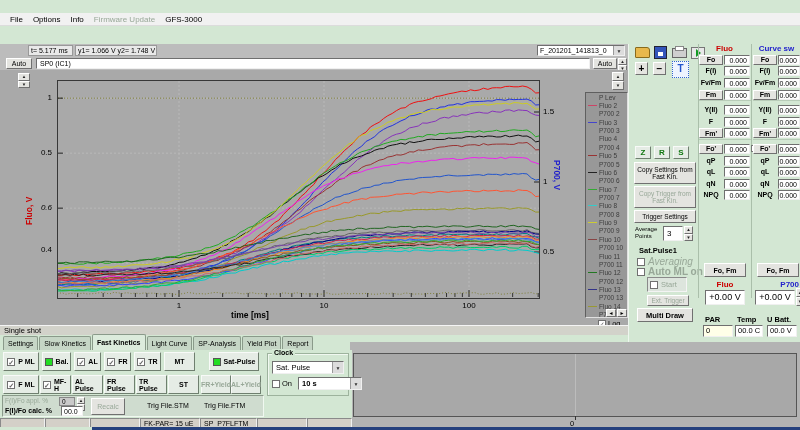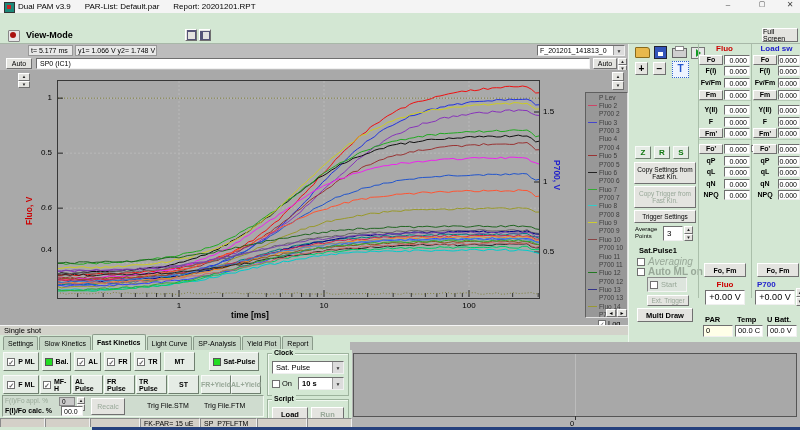--- a/index.html
+++ b/index.html
@@ -47,46 +47,29 @@
        display:flex;align-items:center;padding:0 4px;margin-right:1px;border-radius:2px 2px 0 0;}
   .tab.active{background:#dcebdc;height:15px;margin-top:-2px;font-weight:bold;}
   .cell{border:1px solid;border-color:#8a8a8a #f0f0f0 #f0f0f0 #8a8a8a;height:10px;font-size:7px;
         display:flex;align-items:center;padding-left:3px;box-sizing:border-box;white-space:nowrap;overflow:hidden;}
 </style>
 </head>
 <body>
 
 <div id="root">
 
-  <div class="abs titlebar">
-    <span class="abs" style="left:4px;top:2px;width:9px;height:9px;background:#1c8a7a;border:1px solid #333;">
-        <span style="display:block;width:4px;height:4px;background:#cc2222;margin:2px;"></span>
-      </span>
-    <span style="margin-left:18px;">Dual PAM v3.9</span>
-    <span style="margin-left:14px;">PAR-List: Default.par</span>
-    <span style="margin-left:14px;">Report: 20201201.RPT</span>
-    <span class="abs" style="left:716px;top:0;width:24px;text-align:center;color:#444;">–</span>
-    <span class="abs" style="left:752px;top:0;width:20px;text-align:center;color:#444;font-size:7px;">▢</span>
-    <span class="abs" style="left:782px;top:0;width:16px;text-align:center;color:#444;">✕</span>
-  </div>
-
-
-  <div class="abs toolbar">
-    <span class="abs" style="left:8px;top:4px;width:10px;height:10px;background:#e8e8e8;border:1px solid #888;border-radius:1px;">
-        <span style="display:block;width:6px;height:6px;border-radius:50%;background:#aa1111;margin:1px;"></span>
-      </span>
-    <span class="abs" style="left:26px;top:4px;font-weight:bold;font-size:9px;">View-Mode</span>
-    <span class="abs gry3d" style="left:185px;top:3px;width:12px;height:12px;">
-        <span style="width:7px;height:7px;border:1px solid #557;border-top-width:2px;"></span>
-      </span>
-    <span class="abs gry3d" style="left:199px;top:3px;width:12px;height:12px;">
-        <span style="width:7px;height:7px;border:1px solid #557;border-left-width:3px;"></span>
-      </span>
-    <span class="abs gry3d" style="left:762px;top:2px;width:36px;height:14px;font-size:7px;">Full Screen</span>
-  </div>
+
+  <div class="abs menubar" id="menubar">
+      <span>File</span>
+      <span>Options</span>
+      <span>Info</span>
+      <span class="dis">Firmware Update</span>
+      <span>GFS-3000</span>
+    </div>
+
 
   <div class="abs graybar" style="left:0;top:44px;width:628px;height:13px;">
     <span class="abs" style="left:28px;top:1px;width:45px;height:11px;background:#e9e9e9;border:1px solid #999;font-size:7px;line-height:10px;padding-left:2px;box-sizing:border-box;">t= 5.177 ms</span>
     <span class="abs" style="left:75px;top:1px;width:82px;height:11px;background:#e9e9e9;border:1px solid #999;font-size:7px;line-height:10px;padding-left:2px;box-sizing:border-box;white-space:nowrap;">y1= 1.066 V y2= 1.748 V</span>
     <span class="abs combo" style="left:537px;top:1px;width:88px;height:11px;padding-left:2px;font-size:7px;">
         <span>F_201201_141813_0</span>
         <span class="arr">▼</span>
       </span>
   </div>
 
@@ -355,21 +338,21 @@
     <span class="abs" style="left:18px;top:233px;width:40px;height:15px;background:#dde5dd;border:1px solid;border-color:#8a8a8a #f4f4f4 #f4f4f4 #8a8a8a;display:flex;align-items:center;gap:3px;padding-left:2px;box-sizing:border-box;">
         <span class="cb"></span>
         <span class="dis" style="font-size:7.5px;">Start</span>
       </span>
     <span class="abs gry3d dis" style="left:18px;top:251px;width:42px;height:11px;font-size:6.5px;">Ext. Trigger</span>
     <span class="abs gry3d" style="left:8px;top:264px;width:56px;height:14px;font-size:7.5px;font-weight:bold;">Multi Draw</span>
 
     <div class="abs" style="left:69px;top:0;width:1px;height:254px;background:#aabfaa;"></div>
     <div class="abs" style="left:122px;top:0;width:1px;height:254px;background:#aabfaa;"></div>
     <div class="abs" style="left:70px;top:0;width:51px;text-align:center;font-weight:bold;font-size:8px;color:#cc0000;">Fluo</div>
-    <div class="abs" style="left:123px;top:0;width:49px;text-align:center;font-weight:bold;font-size:8px;color:#2222cc;">Load sw</div>
+    <div class="abs" style="left:123px;top:0;width:49px;text-align:center;font-weight:bold;font-size:8px;color:#2222cc;">Curve sw</div>
     <div class="abs" id="col1" style="left:70px;top:10px;width:52px;">
         <div class="vrow">
           <span class="vlabel gry3d" style="width: 24px; height: 10px; font-size: 7px;">Fo</span>
           <span class="vfield" style="width: 26px; margin-left: 1px;">0.000</span>
         </div>
         <div class="vrow">
           <span class="vlabel" style="width: 24px; height: 10px; font-size: 7px; line-height: 10px;">F(I)</span>
           <span class="vfield" style="width: 26px; margin-left: 1px;">0.000</span>
         </div>
         <div class="vrow">
@@ -465,21 +448,21 @@
         </div>
         <div class="vrow">
           <span class="vlabel" style="width: 24px; height: 10px; font-size: 7px; line-height: 10px;">NPQ</span>
           <span class="vfield" style="width: 22px; margin-left: 1px;">0.000</span>
         </div>
       </div>
 
     <span class="abs gry3d" style="left:75px;top:219px;width:42px;height:14px;font-size:7px;font-weight:bold;">Fo, Fm</span>
     <span class="abs gry3d" style="left:128px;top:219px;width:42px;height:14px;font-size:7px;font-weight:bold;">Fo, Fm</span>
     <span class="abs" style="left:75px;top:236px;width:42px;text-align:center;color:#cc0000;font-weight:bold;font-size:8px;">Fluo</span>
-    <span class="abs" style="left:128px;top:236px;width:42px;text-align:left;color:#2222cc;font-weight:bold;font-size:8px;">P700</span>
+    <span class="abs" style="left:128px;top:236px;width:42px;text-align:right;color:#2222cc;font-weight:bold;font-size:8px;">P700</span>
     <span class="abs sunk" style="left:76px;top:246px;width:40px;height:15px;font-size:9px;text-align:center;line-height:13px;">+0.00 V</span>
     <span class="abs sunk" style="left:126px;top:246px;width:40px;height:15px;font-size:9px;text-align:center;line-height:13px;">+0.00 V</span>
     <span class="abs spin" style="left:167px;top:244px;width:8px;height:18px;">
         <span class="gry3d">▲</span>
         <span class="gry3d">▼</span>
       </span>
 
     <span class="abs" style="left:76px;top:271px;font-size:7.5px;font-weight:bold;">PAR</span>
     <span class="abs" style="left:108px;top:271px;font-size:7.5px;font-weight:bold;">Temp</span>
     <span class="abs" style="left:138px;top:271px;font-size:7.5px;font-weight:bold;">U Batt.</span>
@@ -580,31 +563,26 @@
   <div class="abs group" style="left:267px;top:353px;width:80px;height:41px;">
     <span class="gtitle">Clock</span>
     <span class="abs combo" style="left:4px;top:7px;width:72px;height:13px;padding-left:3px;">
         <span>Sat. Pulse</span>
         <span class="arr">▼</span>
       </span>
     <span class="abs" style="left:4px;top:25px;display:flex;align-items:center;gap:2px;">
         <span class="cb" style="background:#fff;color:#fff;"></span>
         <span style="font-size:7.5px;">On</span>
       </span>
-    <span class="abs combo" style="left:30px;top:23px;width:46px;height:13px;padding-left:3px;font-weight:bold;">
+    <span class="abs combo" style="left:30px;top:23px;width:64px;height:13px;padding-left:3px;font-weight:bold;">
         <span>10 s</span>
         <span class="arr">▼</span>
       </span>
   </div>
 
-  <div class="abs group" style="left:267px;top:399px;width:80px;height:26px;">
-    <span class="gtitle">Script</span>
-    <span class="abs gry3d" style="left:4px;top:7px;width:36px;height:14px;font-size:7.5px;font-weight:bold;">Load</span>
-    <span class="abs gry3d dis" style="left:43px;top:7px;width:33px;height:14px;font-size:7.5px;font-weight:bold;">Run</span>
-  </div>
 
   <div class="abs" id="bstatus" style="left:0;top:418px;width:352px;height:12px;background:#d4d0c8;display:flex;">
       <div class="cell" style="width: 45px; flex: 0 0 auto;"></div>
       <div class="cell" style="width: 45px; flex: 0 0 auto;"></div>
       <div class="cell" style="width: 50px; flex: 0 0 auto;"></div>
       <div class="cell" style="width: 60px; flex: 0 0 auto;">FK-PAR= 15 uE</div>
       <div class="cell" style="width: 57px; flex: 0 0 auto;">SP_P7FLFTM</div>
       <div class="cell" style="width: 50px; flex: 0 0 auto;"></div>
       <div class="cell" style="width: 45px; flex: 0 0 auto;"></div>
     </div>

